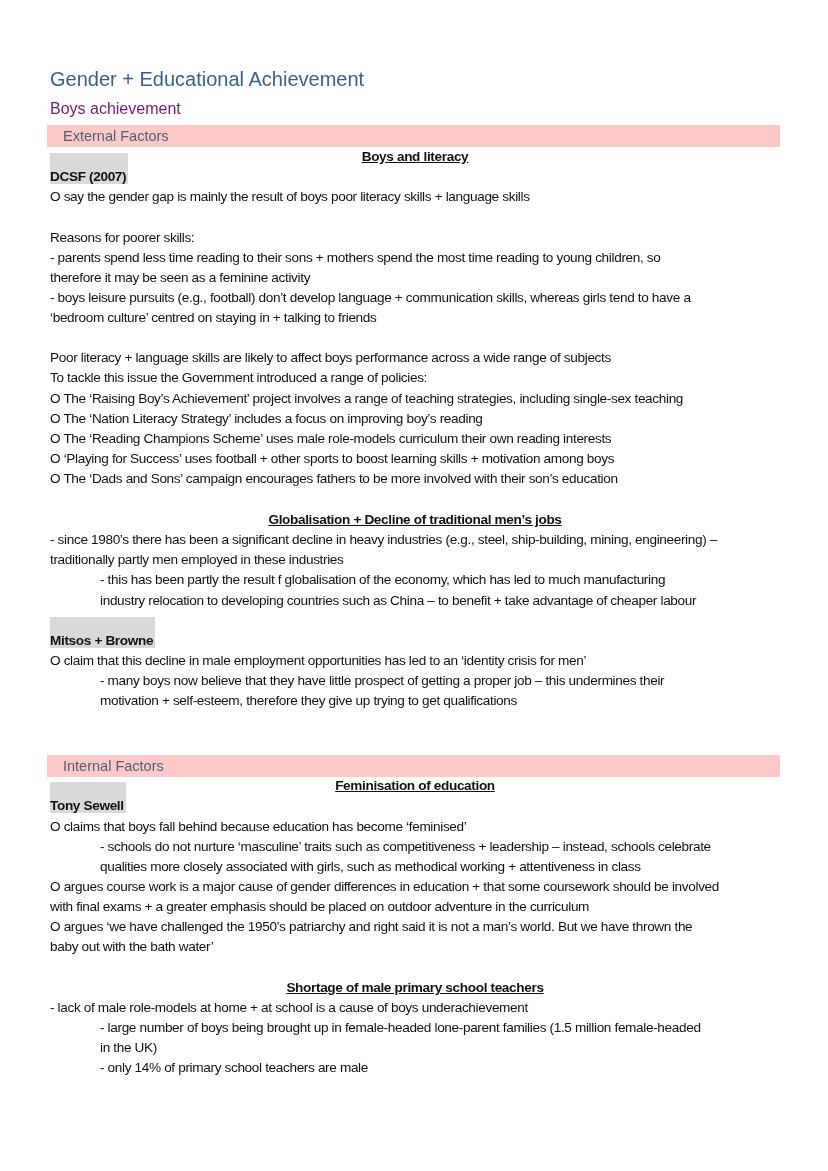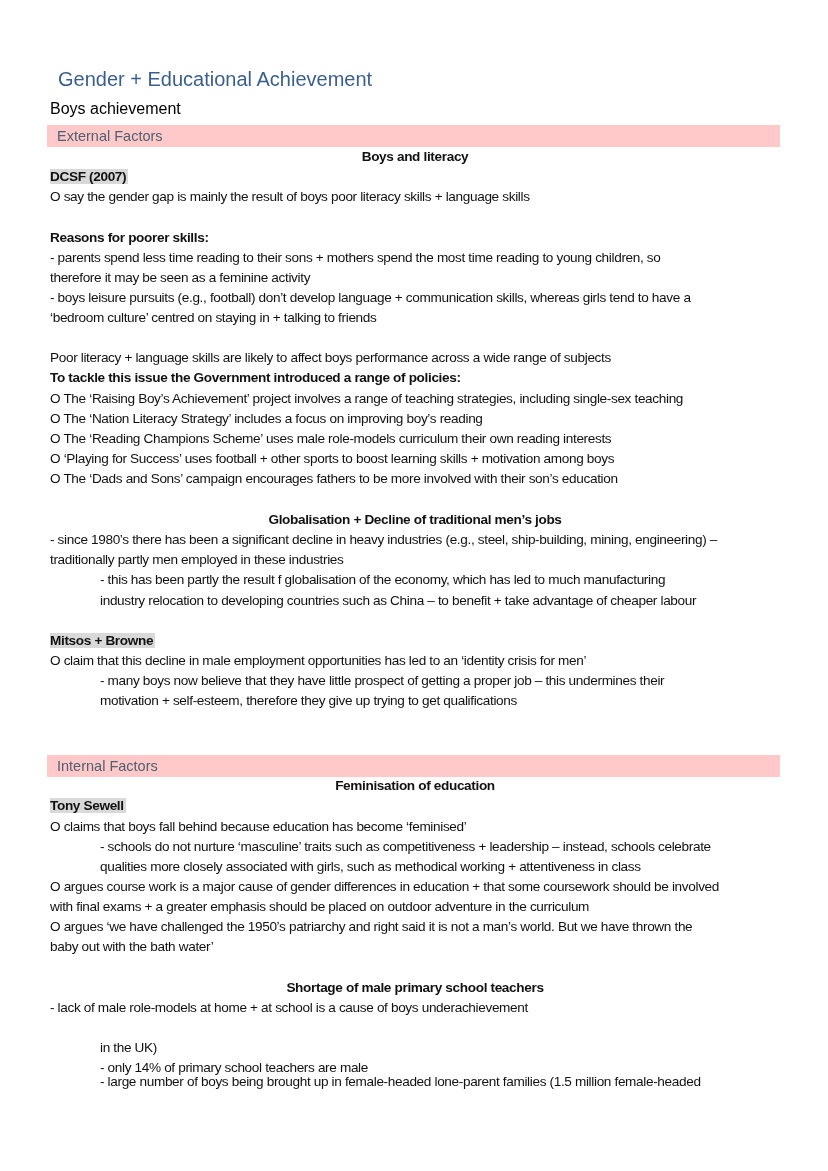--- a/index.html
+++ b/index.html
@@ -1,27 +1,27 @@
 <!DOCTYPE html>
 <html><head>
 <meta charset="utf-8">
 <style>
   html, body { margin: 0; padding: 0; background: #ffffff; }
   body { width: 828px; height: 1171px; position: relative; overflow: hidden;
          font-family: "Liberation Sans", sans-serif; color: #111; }
   .page { position: absolute; left: 50px; top: 0; width: 730px; }
-  .title { position: absolute; left: 8px; top: 68px; font-size: 20px; color: #3a5f8f; white-space: nowrap; }
-  .subtitle { position: absolute; left: 0; top: 100px; font-size: 16px; color: #000000; white-space: nowrap; }
+  .title { position: absolute; left: 0; top: 68px; font-size: 20px; color: #3a5f8f; white-space: nowrap; }
+  .subtitle { position: absolute; left: 0; top: 100px; font-size: 16px; color: #701a75; white-space: nowrap; }
   .band { position: absolute; left: -3px; width: 733px; height: 22px; background: #ffc9c9;
-          font-size: 14.5px; color: #4f6072; line-height: 22px; padding-left: 10px; box-sizing: border-box; }
+          font-size: 14.5px; color: #4f6072; line-height: 22px; padding-left: 16px; box-sizing: border-box; }
   .line { position: absolute; left: 0; font-size: 13.6px; line-height: 20px; white-space: nowrap; letter-spacing: -0.35px; }
   .indent { left: 50px; text-align: center; }
-  .heading { left: 0; width: 730px; text-align: center; font-weight: bold; }
-  .bold { font-weight: bold; }
-  .hl { background: #d9d9d9; font-weight: bold; padding: 0 2px 0 0; }
+  .heading { left: 0; width: 730px; text-align: center; font-weight: bold; text-decoration: underline; }
+  .bold { font-weight: normal; }
+  .hl { background: #d9d9d9; font-weight: bold; padding: 16px 2px 0 0; }
 </style>
 </head>
 <body>
 
 <div class="page">
   <div class="title">Gender + Educational Achievement</div>
   <div class="subtitle">Boys achievement</div>
 
   <div class="band" style="top:125px">External Factors</div>
 
@@ -61,16 +61,16 @@
   <div class="line" style="top:817px">O claims that boys fall behind because education has become ‘feminised’</div>
   <div class="line indent" style="top:837px">- schools do not nurture ‘masculine’ traits such as competitiveness + leadership – instead, schools celebrate</div>
   <div class="line indent" style="top:857px">qualities more closely associated with girls, such as methodical working + attentiveness in class</div>
   <div class="line" style="top:877px">O argues course work is a major cause of gender differences in education + that some coursework should be involved</div>
   <div class="line" style="top:897px">with final exams + a greater emphasis should be placed on outdoor adventure in the curriculum</div>
   <div class="line" style="top:917px">O argues ‘we have challenged the 1950’s patriarchy and right said it is not a man’s world. But we have thrown the</div>
   <div class="line" style="top:937px">baby out with the bath water’</div>
 
   <div class="line heading" style="top:978px">Shortage of male primary school teachers</div>
   <div class="line" style="top:998px">- lack of male role-models at home + at school is a cause of boys underachievement</div>
-  <div class="line indent" style="top:1072px">- large number of  boys being brought up in female-headed lone-parent families (1.5 million female-headed</div>
+  <div class="line indent" style="top:1018px">- large number of  boys being brought up in female-headed lone-parent families (1.5 million female-headed</div>
   <div class="line indent" style="top:1038px">in the UK)</div>
   <div class="line indent" style="top:1058px">- only 14% of primary school teachers are male</div>
 </div>
 
 </body></html>

